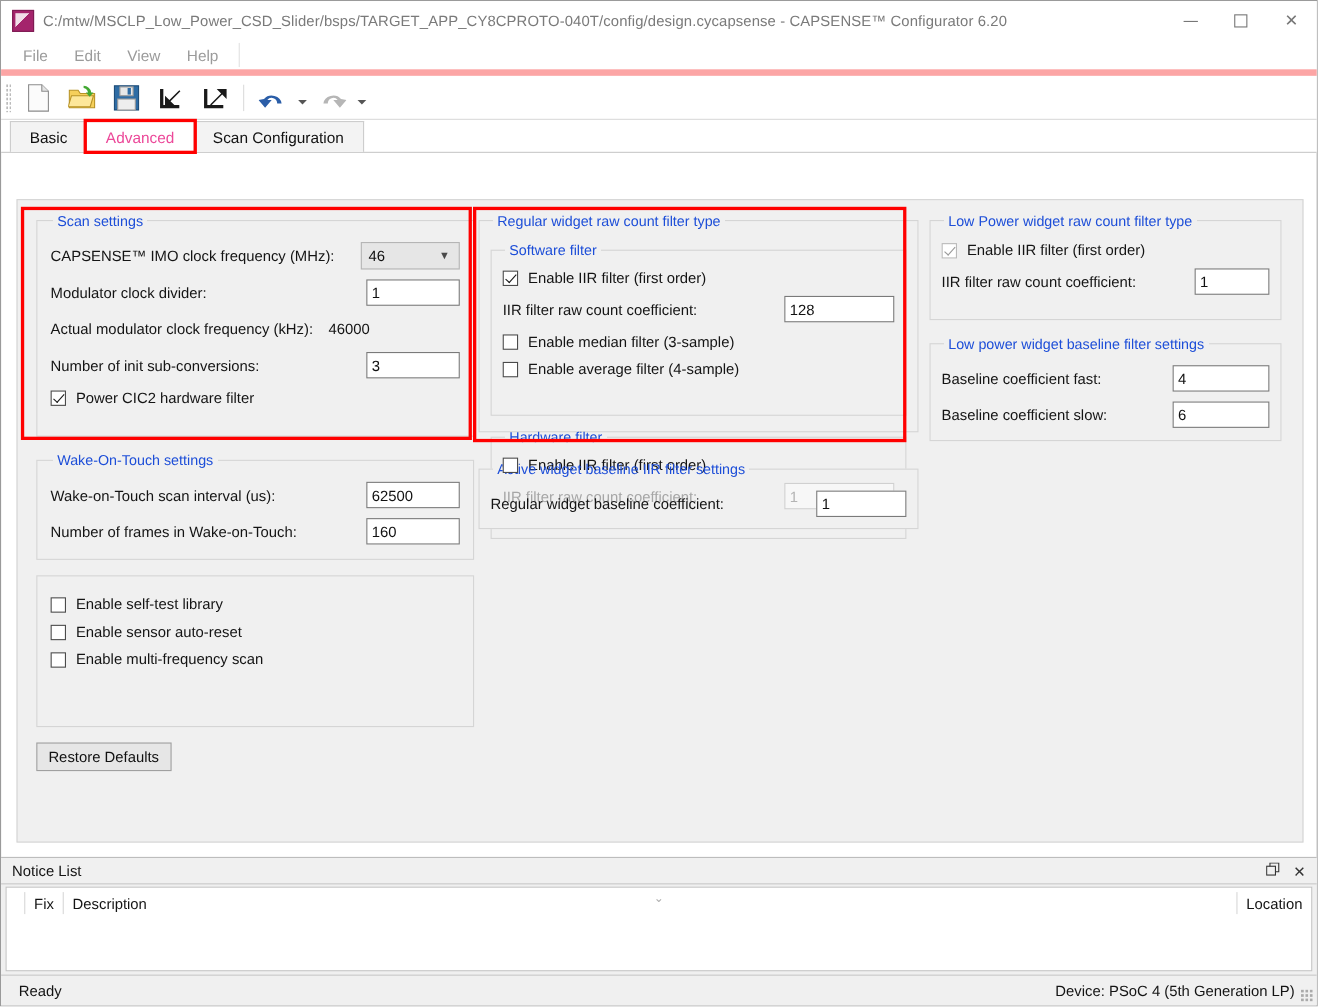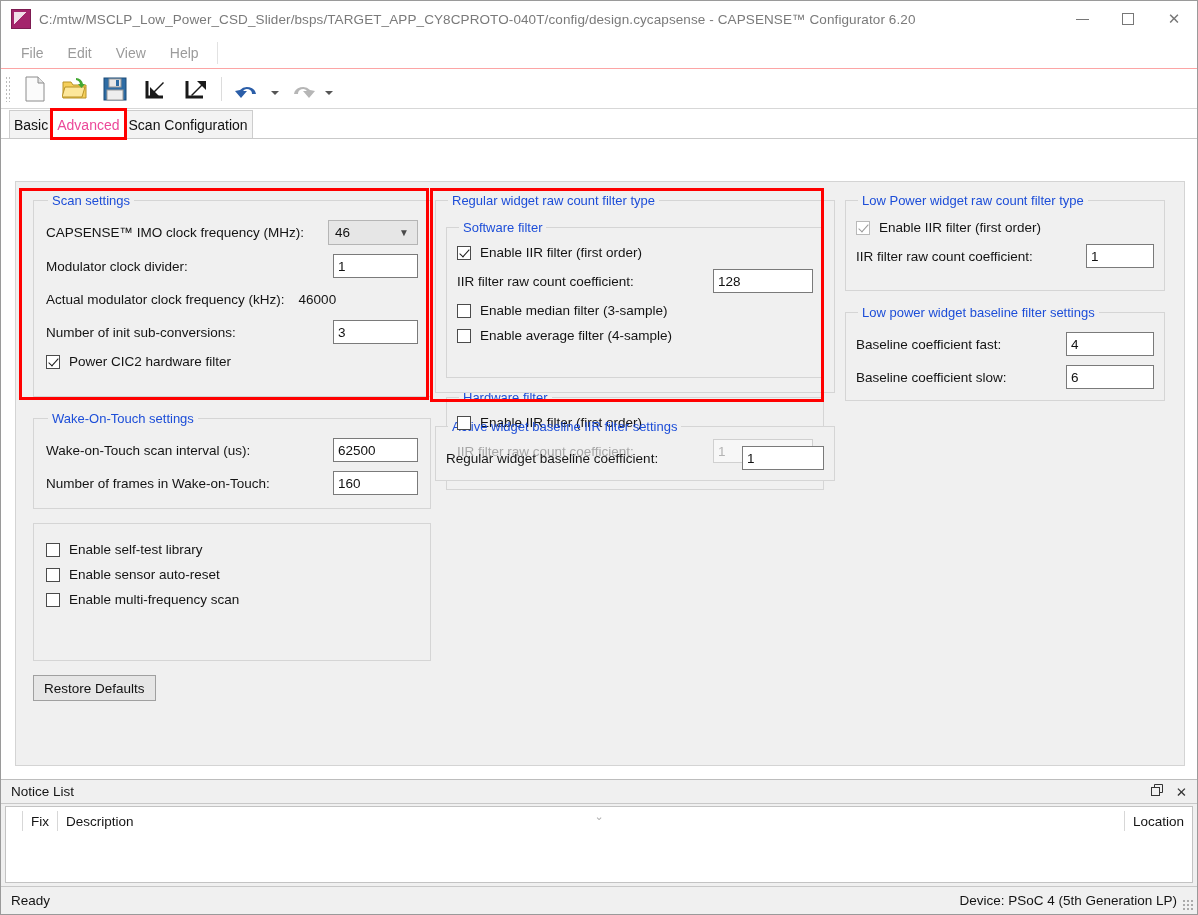--- a/index.html
+++ b/index.html
@@ -51,21 +51,21 @@
     color: #777; font-size: 15px;
   }
   .win-btn .min { display:block; width: 13px; height: 1px; background: #777; }
   .win-btn .max { display:block; width: 12px; height: 12px; border: 1px solid #777; }
 
   
   .menubar {
     position: absolute; left: 0; top: 36px; width: 1196px; height: 32px;
     background: #ffffff;
     display: flex; align-items: center; padding-left: 8px;
-    border-bottom: 1px solid #fca5a5;
+    border-bottom: 6px solid #fca5a5;
   }
   .menu-item {
     padding: 4px 12px; color: #9b9b9b; font-size: 14px;
   }
   .menu-sep {
     width: 1px; height: 22px; background: #e2e2e2; margin-left: 6px;
   }
 
   
   .toolbar {
@@ -82,21 +82,21 @@
   .tb-caret i { display:block; width:0;height:0;border-left:4px solid transparent;border-right:4px solid transparent;border-top:4px solid #555; }
 
   
   .tabs-outer {
     position: absolute; left: 0; top: 108px; width: 1196px; height: 30px;
     background: #ffffff;
     display: flex; align-items: flex-end;
     border-bottom: 1px solid #c9c9c9;
   }
   .tab {
-    height: 28px; padding: 0 4px; display: flex; align-items: center;
+    height: 28px; padding: 0 17px; display: flex; align-items: center;
     font-size: 14px; color: #111;
     background: #f3f3f3; border: 1px solid #cdcdcd; border-bottom: none;
     margin-right: -1px;
   }
   .tab.active { background: #ffffff; color: #ec4899; }
   .tab.sel-highlight { position: relative; background:#ffffff; }
   .tab.sel-highlight::after {
     content: ""; position: absolute; left: -3px; top: -3px; right: -3px; bottom: -2px;
     border: 3px solid #ff0000; pointer-events: none;
   }
@@ -212,21 +212,21 @@
   }
   .nl-h { padding: 0 8px; height: 28px; display: flex; align-items: center; }
   .nl-div { width: 1px; height: 20px; background: #d7d7d7; }
   .nl-chev { position: absolute; left: 50%; top: 3px; transform: translateX(-50%); color:#b0b0b0; font-size: 11px; }
   .nl-loc { position: absolute; right: 0; top: 0; height: 28px; display: flex; align-items: center; }
 
   
   .status {
     position: absolute; left: 0; bottom: 0; width: 1196px; height: 28px;
     background: #f0f0f0; border-top: 1px solid #c8c8c8;
-    display: flex; align-items: center;
+    display: flex; align-items: center; padding-left: 6px;
   }
   .status .left { padding-left: 10px; font-size: 13.5px; color: #141414; }
   .status .right { margin-left: auto; padding-right: 20px; font-size: 13.5px; color: #141414; }
   .status .grip2 {
     position: absolute; right: 3px; bottom: 3px; width: 12px; height: 12px;
     background-image: radial-gradient(#aaa 40%, transparent 41%);
     background-size: 4px 4px;
   }
 </style>
 </head>

